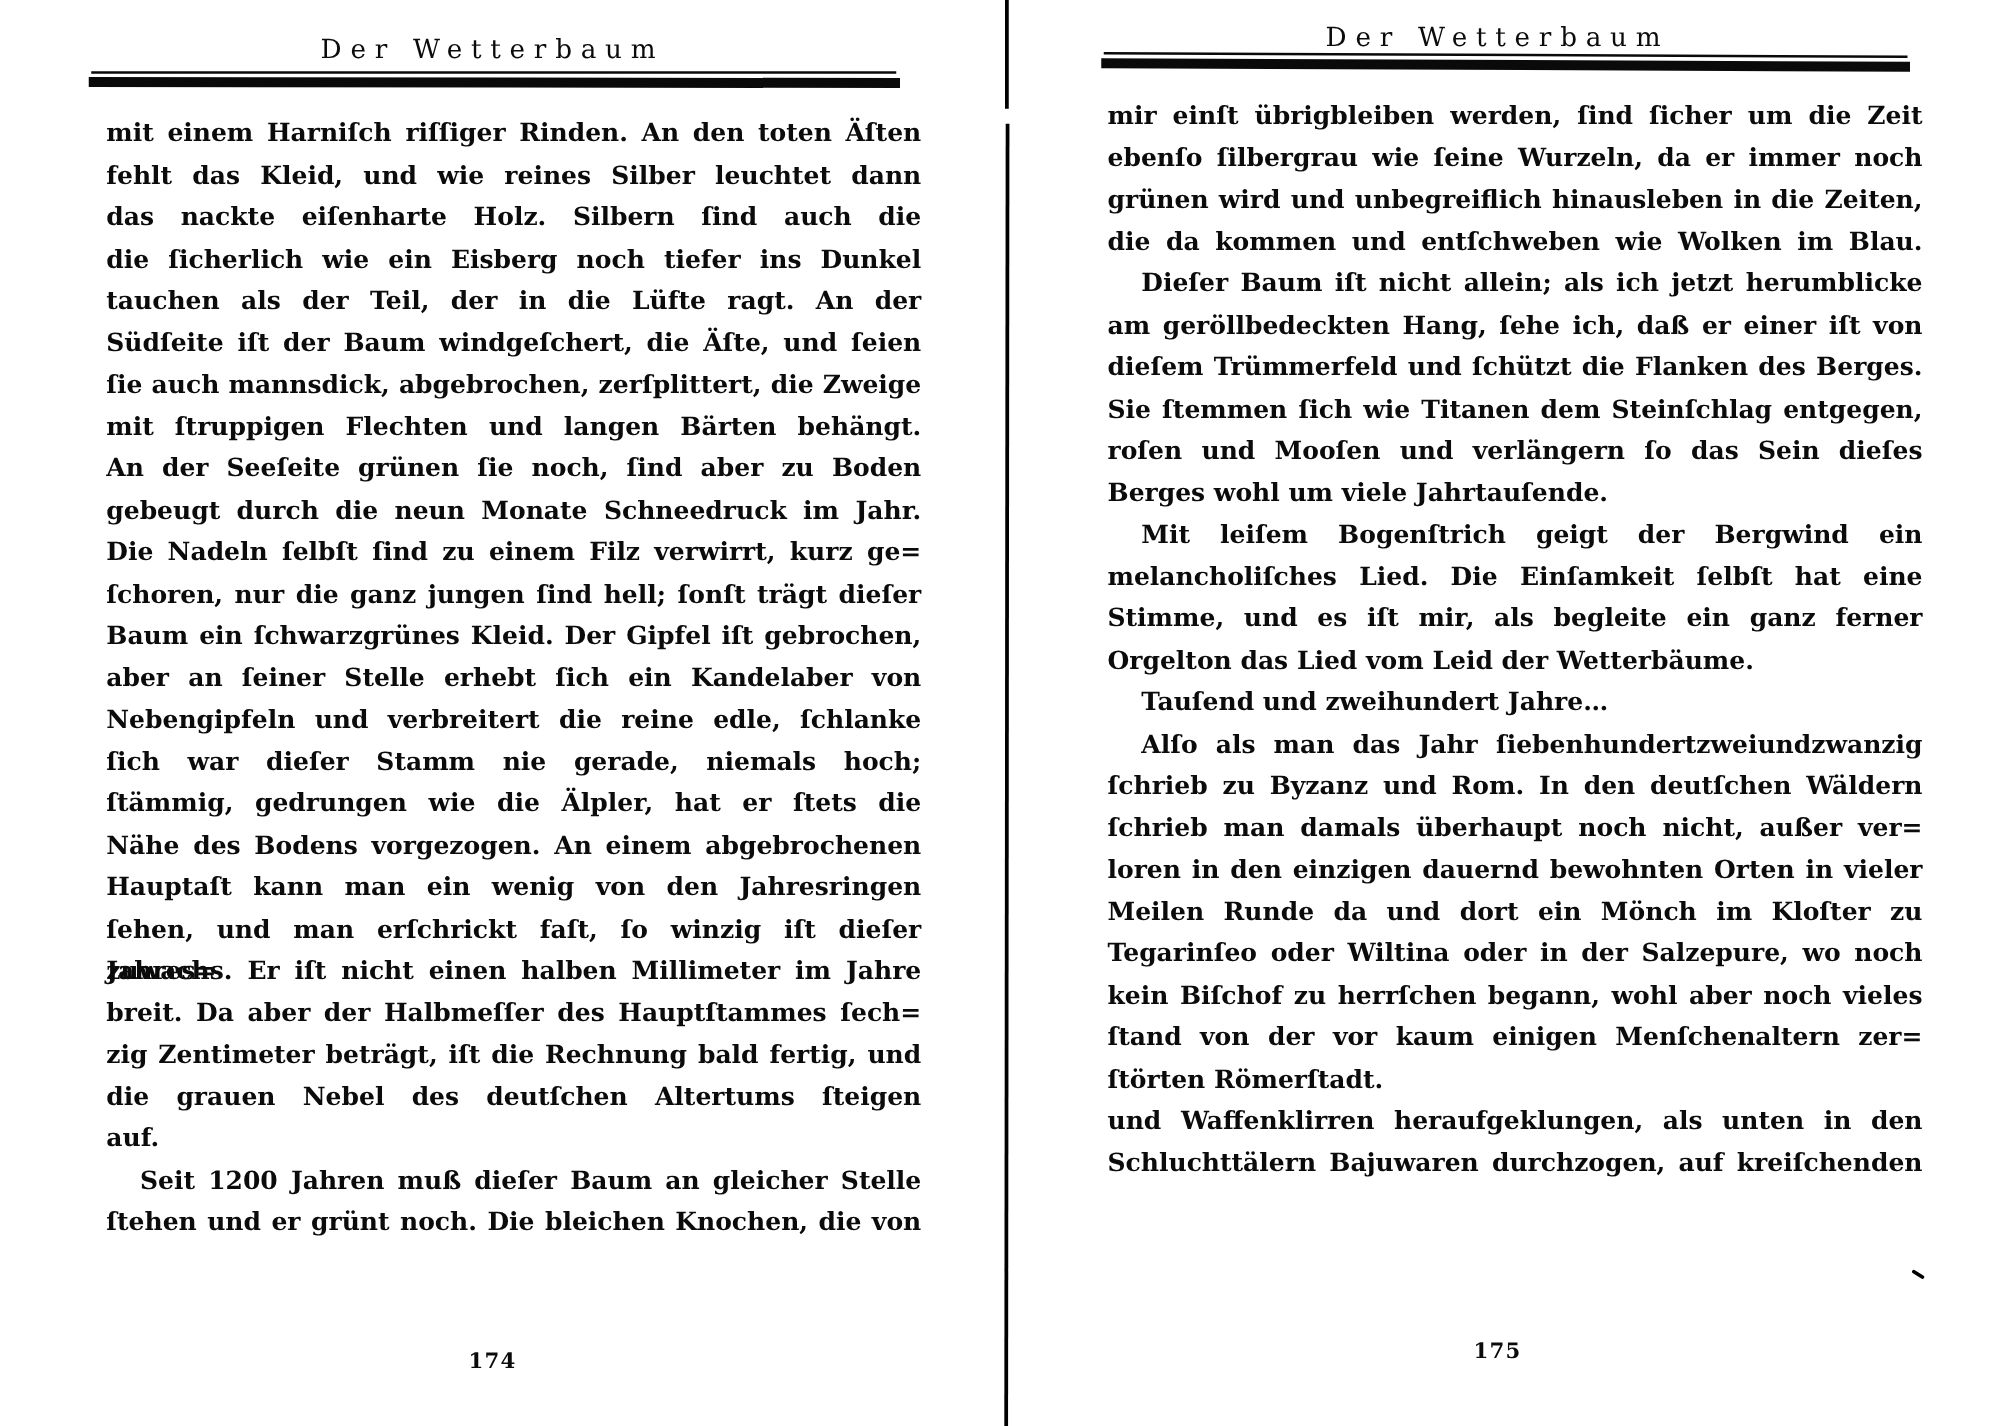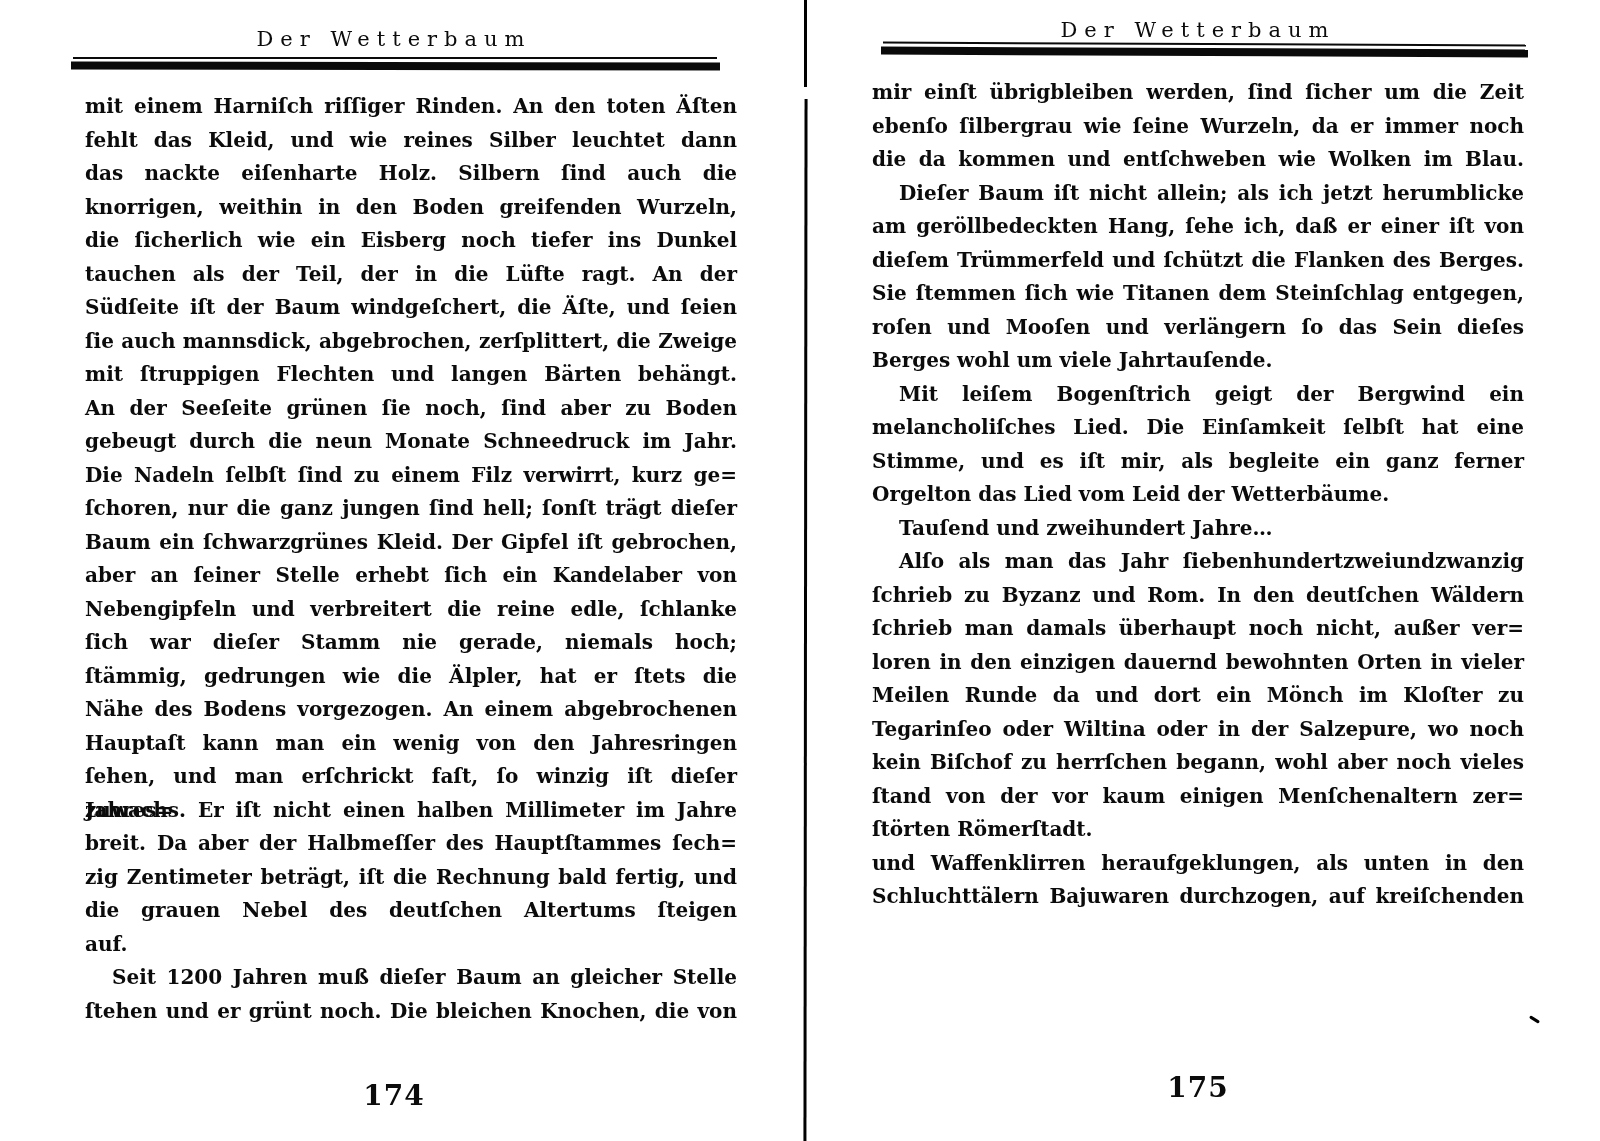--- a/index.html
+++ b/index.html
@@ -25,32 +25,32 @@
   .page-left  .rule-thin  { top:57px; left:5px;  right:3px;  height:2px; }
   .page-left  .rule-thick { top:62px; left:3px;  right:0px;  height:8px; transform:rotate(0.08deg); }
   .page-right .rule-thin  { top:43px; left:11px; right:-2px; height:2px; transform:rotate(0.25deg); }
   .page-right .rule-thick { top:48px; left:9px;  right:-4px; height:8px; transform:rotate(0.25deg); }
 
   .body {
     position:absolute; left:0; width:652px;
     font-size:20px; font-weight:bold;
   }
   .page-left  .body { top:90px;margin-left:17px; }
-  .page-right .body { top:76px; }
+  .page-right .body { top:76px;margin-left:14px; }
 
   .ln {
     height:33.5px; line-height:33.5px;
     text-align:justify; text-align-last:justify;
   }
   .ln.end { text-align-last:left; }
   .ln.ind { text-indent:27px; }
 
   .pagenum {
     position:absolute; left:0; right:0; text-align:center;
-    font-size:28px; font-weight:bold; letter-spacing:1px;
+    font-size:17px; font-weight:bold; letter-spacing:1px;
   }
   .page-left  .pagenum { top:1079px; }
   .page-right .pagenum { top:1071px; }
 
   .gutter { position:absolute; background:#000; }
   .gutter-top { left:804px; top:0;     width:3px; height:87px; }
   .gutter-bot { left:804px; top:99px;  width:3px; height:1042px; transform:rotate(0.06deg); }
 
   .speck {
     position:absolute; left:1529px; top:1018px;
@@ -64,21 +64,20 @@
 <div class="canvas">
 
   <section class="page page-left">
     <div class="hdr">Der Wetterbaum</div>
     <div class="rule rule-thin"></div>
     <div class="rule rule-thick"></div>
     <div class="body">
       <div class="ln">mit einem Harniſch riſſiger Rinden. An den toten Äſten</div>
       <div class="ln">fehlt das Kleid, und wie reines Silber leuchtet dann</div>
       <div class="ln">das nackte eiſenharte Holz. Silbern ſind auch die</div>
-      <div class="ln">knorrigen, weithin in den Boden greifenden Wurzeln,</div>
       <div class="ln">die ſicherlich wie ein Eisberg noch tiefer ins Dunkel</div>
       <div class="ln">tauchen als der Teil, der in die Lüfte ragt. An der</div>
       <div class="ln">Südſeite iſt der Baum windgeſchert, die Äſte, und ſeien</div>
       <div class="ln">ſie auch mannsdick, abgebrochen, zerſplittert, die Zweige</div>
       <div class="ln">mit ſtruppigen Flechten und langen Bärten behängt.</div>
       <div class="ln">An der Seeſeite grünen ſie noch, ſind aber zu Boden</div>
       <div class="ln">gebeugt durch die neun Monate Schneedruck im Jahr.</div>
       <div class="ln">Die Nadeln ſelbſt ſind zu einem Filz verwirrt, kurz ge=</div>
       <div class="ln">ſchoren, nur die ganz jungen ſind hell; ſonſt trägt dieſer</div>
       <div class="ln">Baum ein ſchwarzgrünes Kleid. Der Gipfel iſt gebrochen,</div>
@@ -100,20 +99,21 @@
     <div class="pagenum">174</div>
   </section>
 
   <section class="page page-right">
     <div class="hdr">Der Wetterbaum</div>
     <div class="rule rule-thin"></div>
     <div class="rule rule-thick"></div>
     <div class="body">
       <div class="ln">mir einſt übrigbleiben werden, ſind ſicher um die Zeit</div>
       <div class="ln">ebenſo ſilbergrau wie ſeine Wurzeln, da er immer noch</div>
+      <div class="ln">grünen wird und unbegreiflich hinausleben in die Zeiten,</div>
       <div class="ln">die da kommen und entſchweben wie Wolken im Blau.</div>
       <div class="ln ind">Dieſer Baum iſt nicht allein; als ich jetzt herumblicke</div>
       <div class="ln">am geröllbedeckten Hang, ſehe ich, daß er einer iſt von</div>
       <div class="ln">dieſem Trümmerfeld und ſchützt die Flanken des Berges.</div>
       <div class="ln">Sie ſtemmen ſich wie Titanen dem Steinſchlag entgegen,</div>
       <div class="ln">roſen und Mooſen und verlängern ſo das Sein dieſes</div>
       <div class="ln end">Berges wohl um viele Jahrtauſende.</div>
       <div class="ln ind">Mit leiſem Bogenſtrich geigt der Bergwind ein</div>
       <div class="ln">melancholiſches Lied. Die Einſamkeit ſelbſt hat eine</div>
       <div class="ln">Stimme, und es iſt mir, als begleite ein ganz ferner</div>

